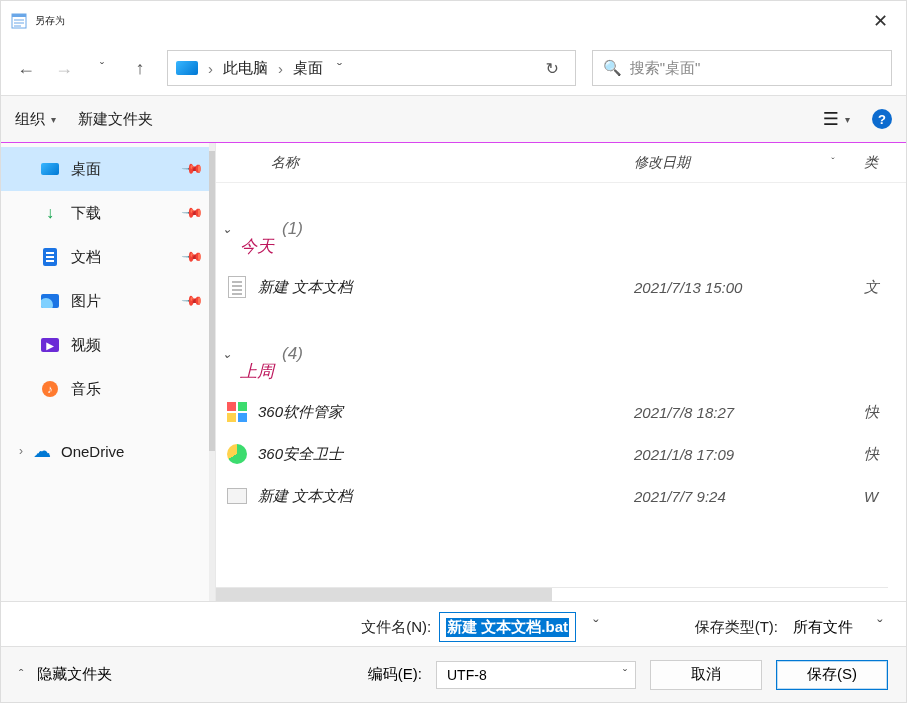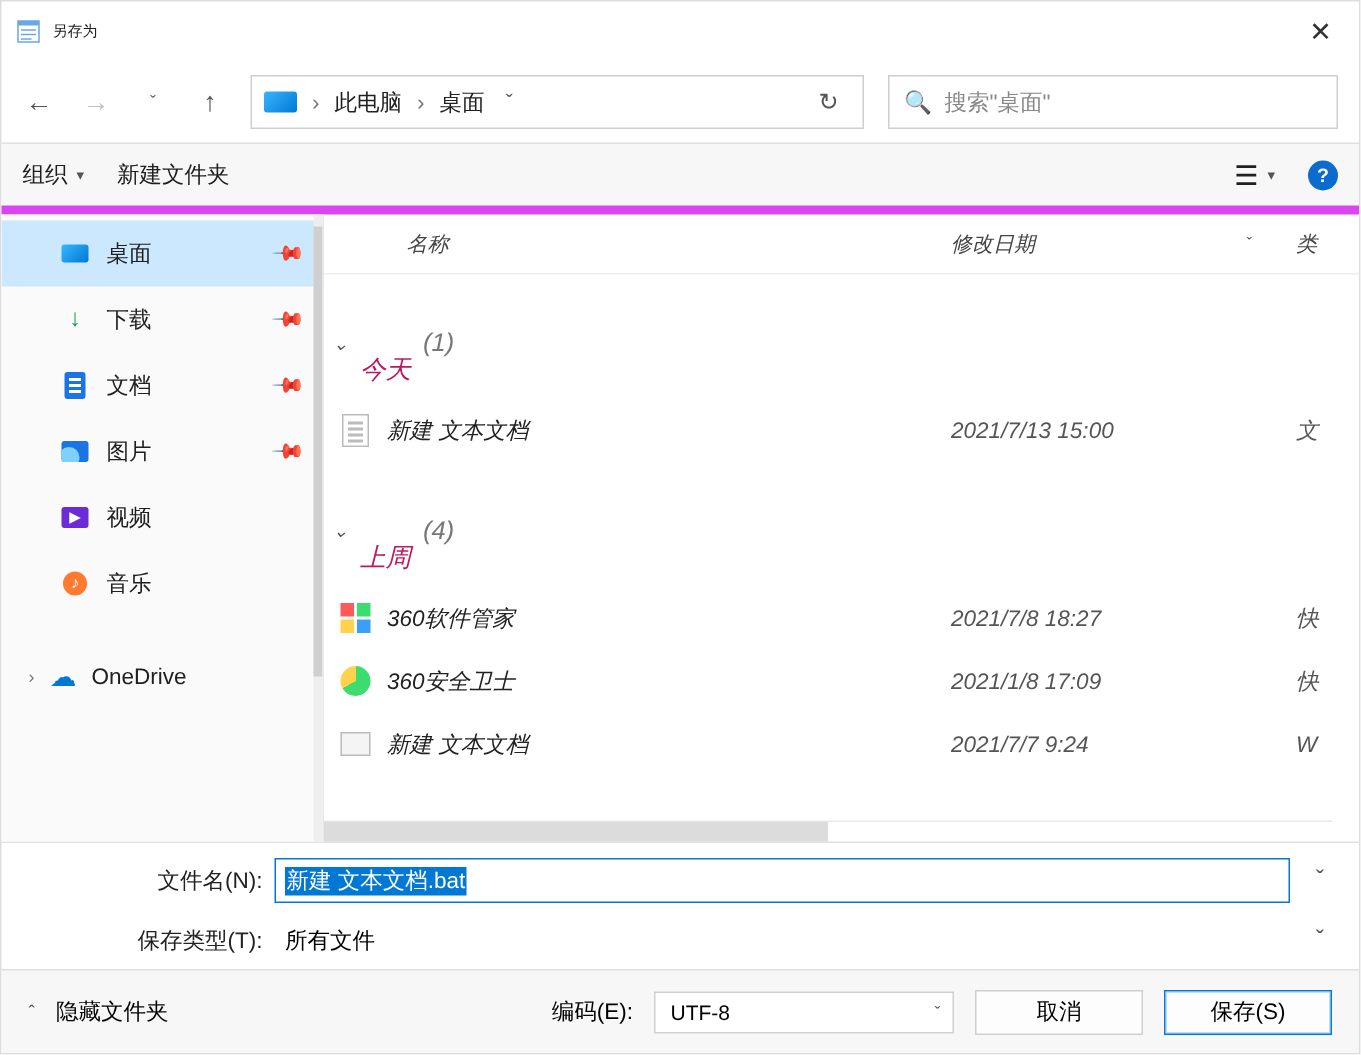--- a/index.html
+++ b/index.html
@@ -27,21 +27,21 @@
   .nav-arrow.disabled { color: #bfbfbf; }
 
   .breadcrumb { flex: 1; height: 36px; border: 1px solid var(--border); display: flex; align-items: center; padding: 0 8px; gap: 6px; font-size: 15px; color: var(--text); }
   .bc-monitor { width: 22px; height: 14px; background: linear-gradient(135deg,#38b6ff,#0078d4); border-radius: 2px; position: relative; }
   .bc-sep { color: #777; padding: 0 4px; }
   .bc-refresh { margin-left: auto; padding: 0 8px; color: #555; font-size: 16px; cursor: pointer; }
   .bc-dropdown { padding: 0 8px; color: #555; cursor: pointer; }
 
   .searchbox { width: 300px; height: 36px; border: 1px solid var(--border); display: flex; align-items: center; padding: 0 10px; gap: 8px; color: #888; font-size: 15px; }
 
-  .toolbar-row { height: 48px; border-top: 1px solid #e0e0e0; border-bottom: 6px solid #d946ef; background: var(--toolbar-bg); display: flex; align-items: center; padding: 0 14px; gap: 22px; font-size: 15px; color: var(--text); }
+  .toolbar-row { height: 48px; border-top: 1px solid #e0e0e0; border-bottom: 1px solid #d946ef; background: var(--toolbar-bg); display: flex; align-items: center; padding: 0 14px; gap: 22px; font-size: 15px; color: var(--text); }
   .toolbar-row .spacer { flex: 1; }
   .tb-btn { display: flex; align-items: center; gap: 6px; cursor: pointer; }
   .tb-caret { font-size: 10px; color: #555; }
   .help-circle { width: 20px; height: 20px; border-radius: 50%; background: #0c6bcf; color: #fff; display: flex; align-items: center; justify-content: center; font-size: 13px; font-weight: bold; }
 
   .main { flex: 1; display: flex; min-height: 0; }
   .sidebar { width: 215px; background: #fafafa; border-right: 1px solid #e8e8e8; padding: 4px 0; overflow: hidden; position: relative; }
   .sb-item { height: 44px; display: flex; align-items: center; padding: 0 14px 0 40px; font-size: 15px; color: var(--text); gap: 12px; position: relative; cursor: pointer; }
   .sb-item.selected { background: var(--sel-bg); }
   .sb-item .pin { margin-left: auto; color: #9a9a9a; font-size: 14px; transform: rotate(45deg); }
@@ -82,25 +82,25 @@
 
   .ficon-txt { width: 18px; height: 22px; border: 1px solid #bbb; background:#fff; position:relative; }
   .ficon-txt::after{content:""; position:absolute; left:3px; top:4px; right:3px; height:2px; background:#bbb; box-shadow:0 4px 0 #bbb, 0 8px 0 #bbb, 0 12px 0 #bbb;}
   .ficon-360a { width:20px; height:20px; display:grid; grid-template-columns:1fr 1fr; grid-template-rows:1fr 1fr; gap:2px; }
   .ficon-360a div:nth-child(1){background:#ff5a5a;} .ficon-360a div:nth-child(2){background:#3cdc6e;} .ficon-360a div:nth-child(3){background:#ffd24d;} .ficon-360a div:nth-child(4){background:#3a9fff;}
   .ficon-360b { width:20px; height:20px; border-radius:50%; background: conic-gradient(#3cdc6e 0 240deg, #ffd24d 240deg 360deg); }
   .ficon-gen { width:20px; height:16px; border:1px solid #bbb; background:#f4f4f4; position:relative;}
   .content-scroll { position:absolute; bottom:0; left:0; right:18px; height:14px; border-top:1px solid #e8e8e8; display:flex;}
   .content-scroll .thumb { width:50%; height:100%; background:#dcdcdc; }
 
-  .bottom-form { border-top: 1px solid #e0e0e0; padding: 10px 14px 4px 14px; display:flex; flex-direction:column; gap:10px;justify-content:flex-end; }
+  .bottom-form { border-top: 1px solid #e0e0e0; padding: 10px 14px 4px 14px; display:flex; gap:10px;justify-content:flex-end; }
   .form-row { display: flex; align-items: center; gap: 8px; }
   .form-label { width: 160px; text-align: right; font-size: 15px; color: #222; }
   .filename-input { flex: 1; height: 30px; border: 1px solid var(--accent); outline: none; padding: 0 6px; font-size: 15px; display:flex; align-items:center; position:relative; }
-  .filename-input .seltext { background: var(--highlight); color: var(--highlight-text); padding: 0 1px; }
+  .filename-input .seltext { background: var(--highlight); color: var(--highlight-text); padding: 0 1px; font-weight: bold; }
   .filename-dd, .filetype-dd { width: 24px; text-align:center; color:#555; cursor:pointer; }
   .filetype-input { flex: 1; height: 30px; border: 1px solid transparent; padding: 0 6px; font-size: 15px; display:flex; align-items:center; }
 
   .footer-row { background: var(--toolbar-bg); border-top: 1px solid #e0e0e0; height: 56px; display:flex; align-items:center; padding: 0 18px; gap: 14px; font-size: 15px; }
   .footer-row .caret-up { font-size:13px; color:#555; }
   .footer-row .spacer { flex:1; }
   .enc-select { height: 28px; border: 1px solid var(--border); padding: 0 26px 0 10px; font-size:14px; display:flex; align-items:center; min-width: 200px; position:relative; background:#fff; cursor:pointer;}
   .enc-select .dd { position:absolute; right:8px; color:#555; font-size:12px;}
   .btn { height: 30px; min-width: 112px; border: 1px solid var(--border); background:#fdfdfd; display:flex; align-items:center; justify-content:center; font-size:15px; cursor:pointer; }
   .btn.primary { border: 1px solid var(--accent); box-shadow: inset 0 0 0 1px rgba(0,120,212,.25); }

